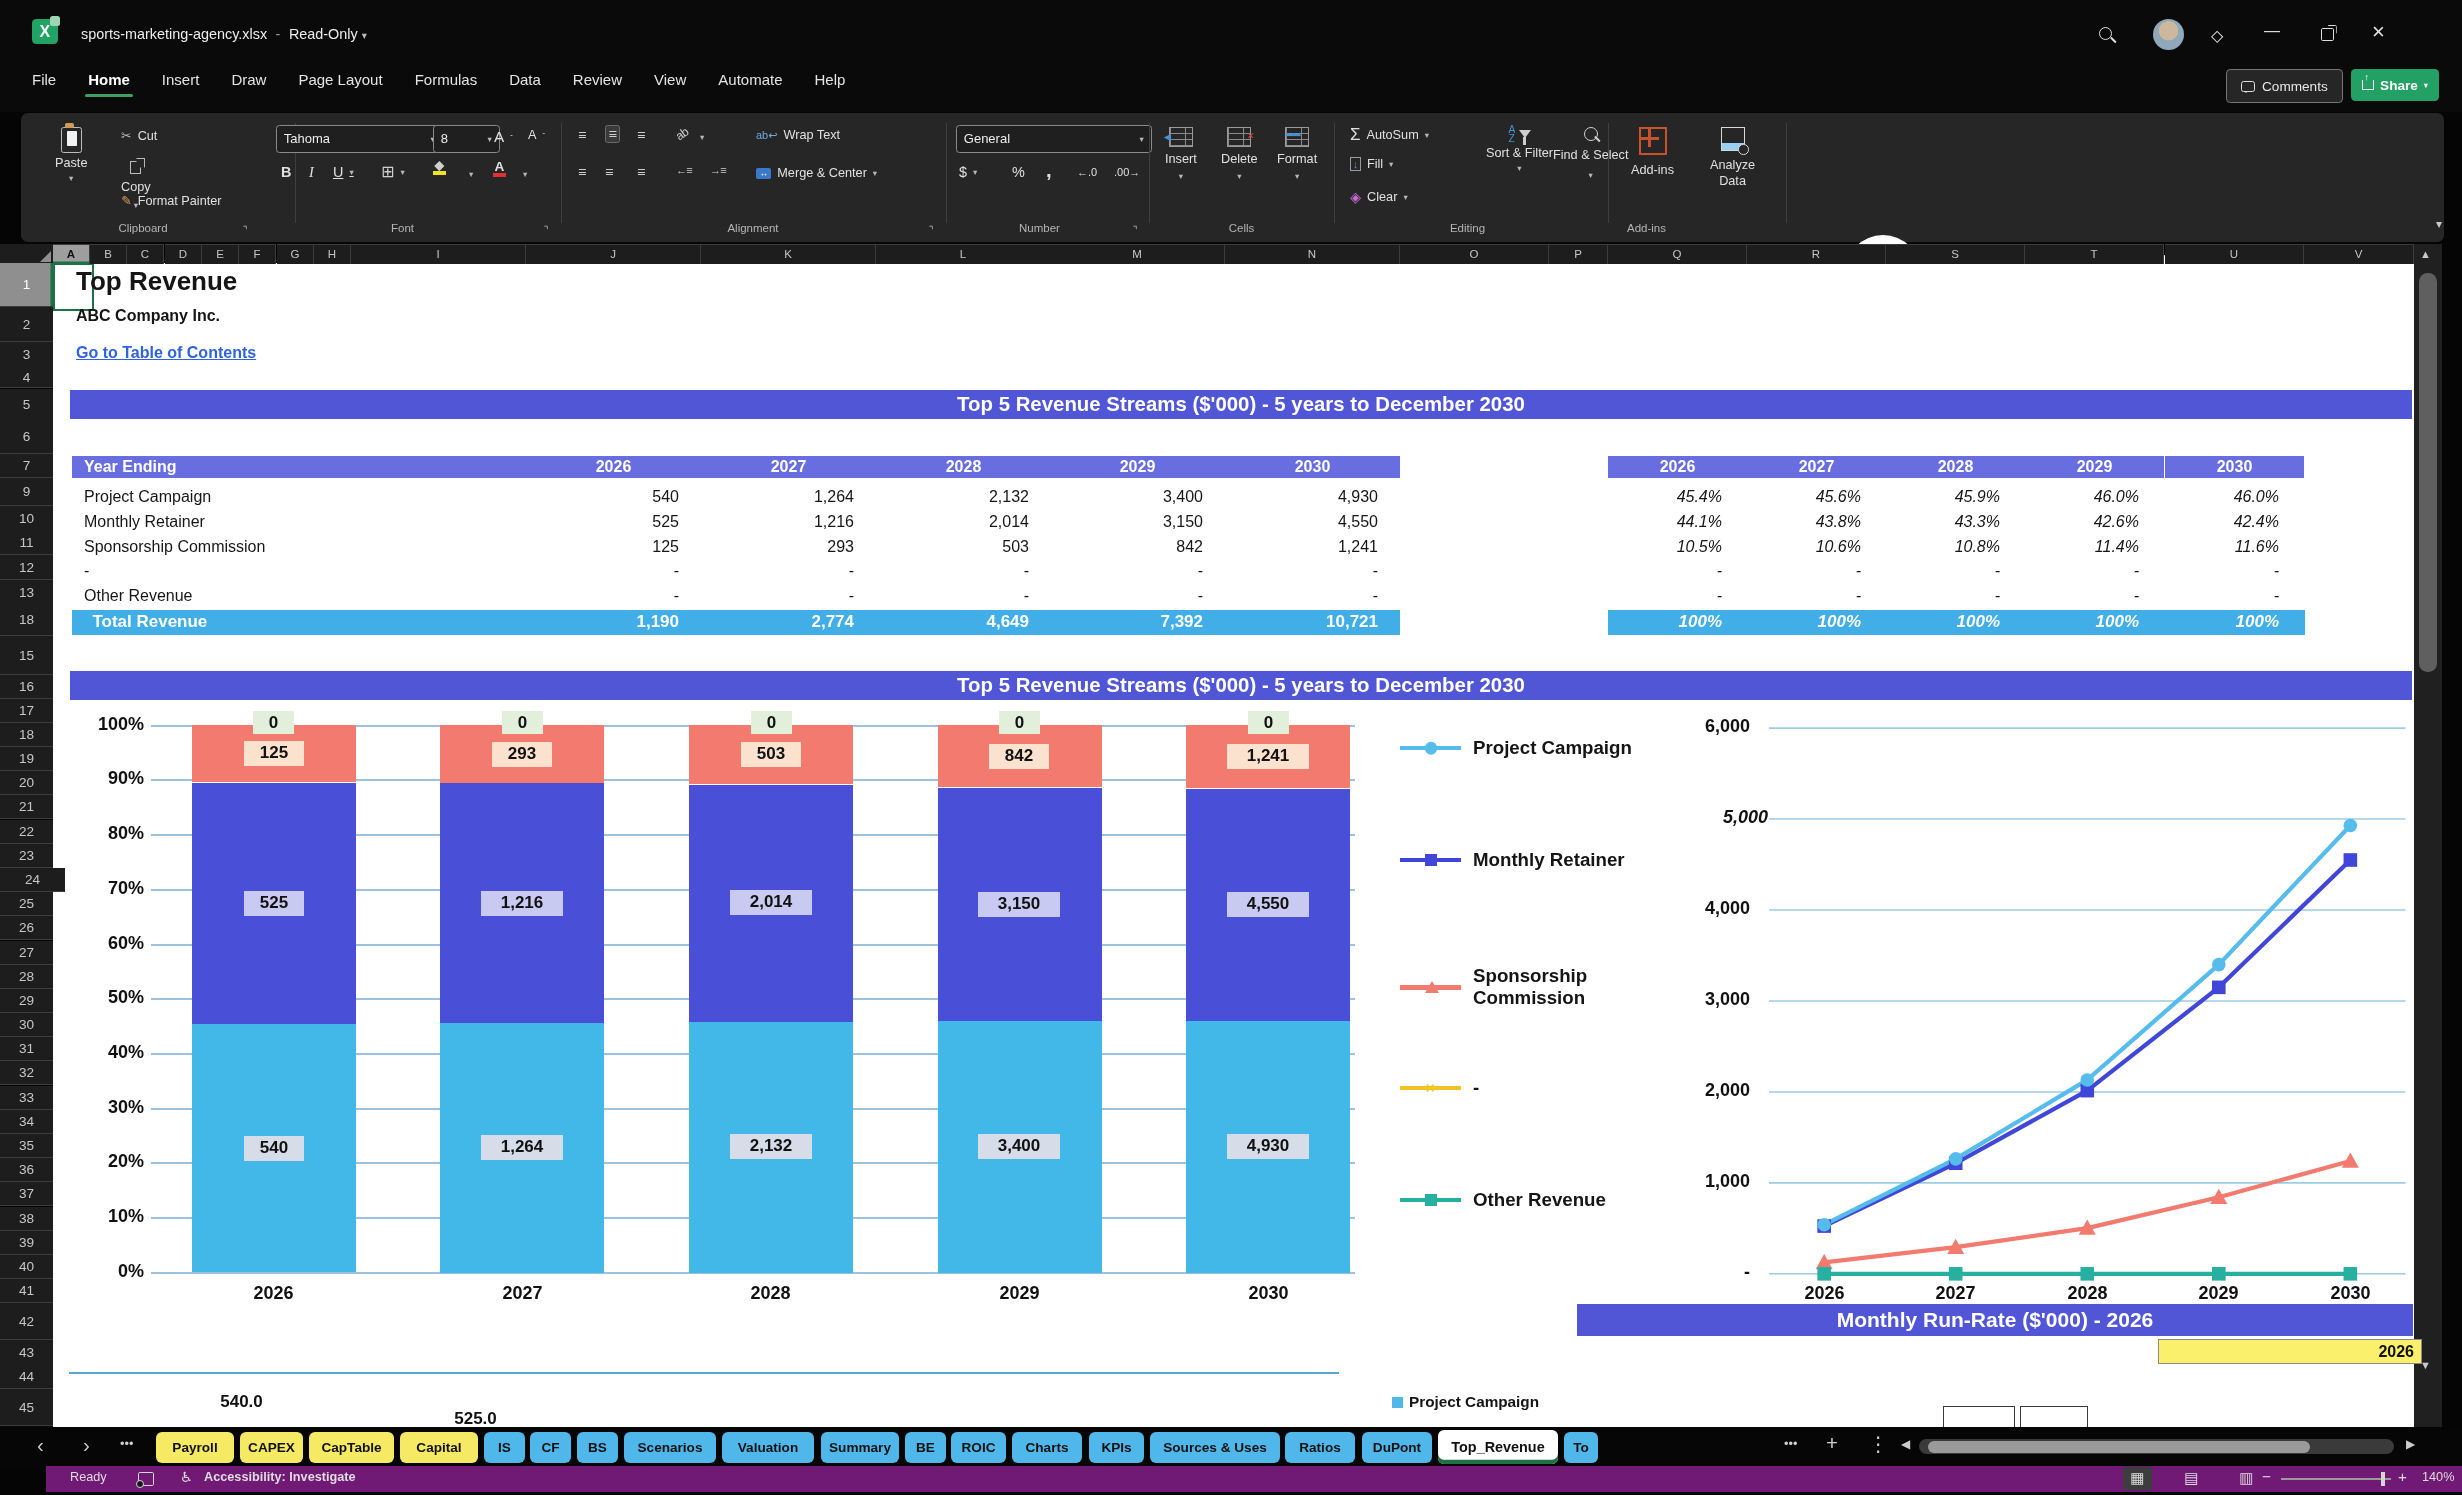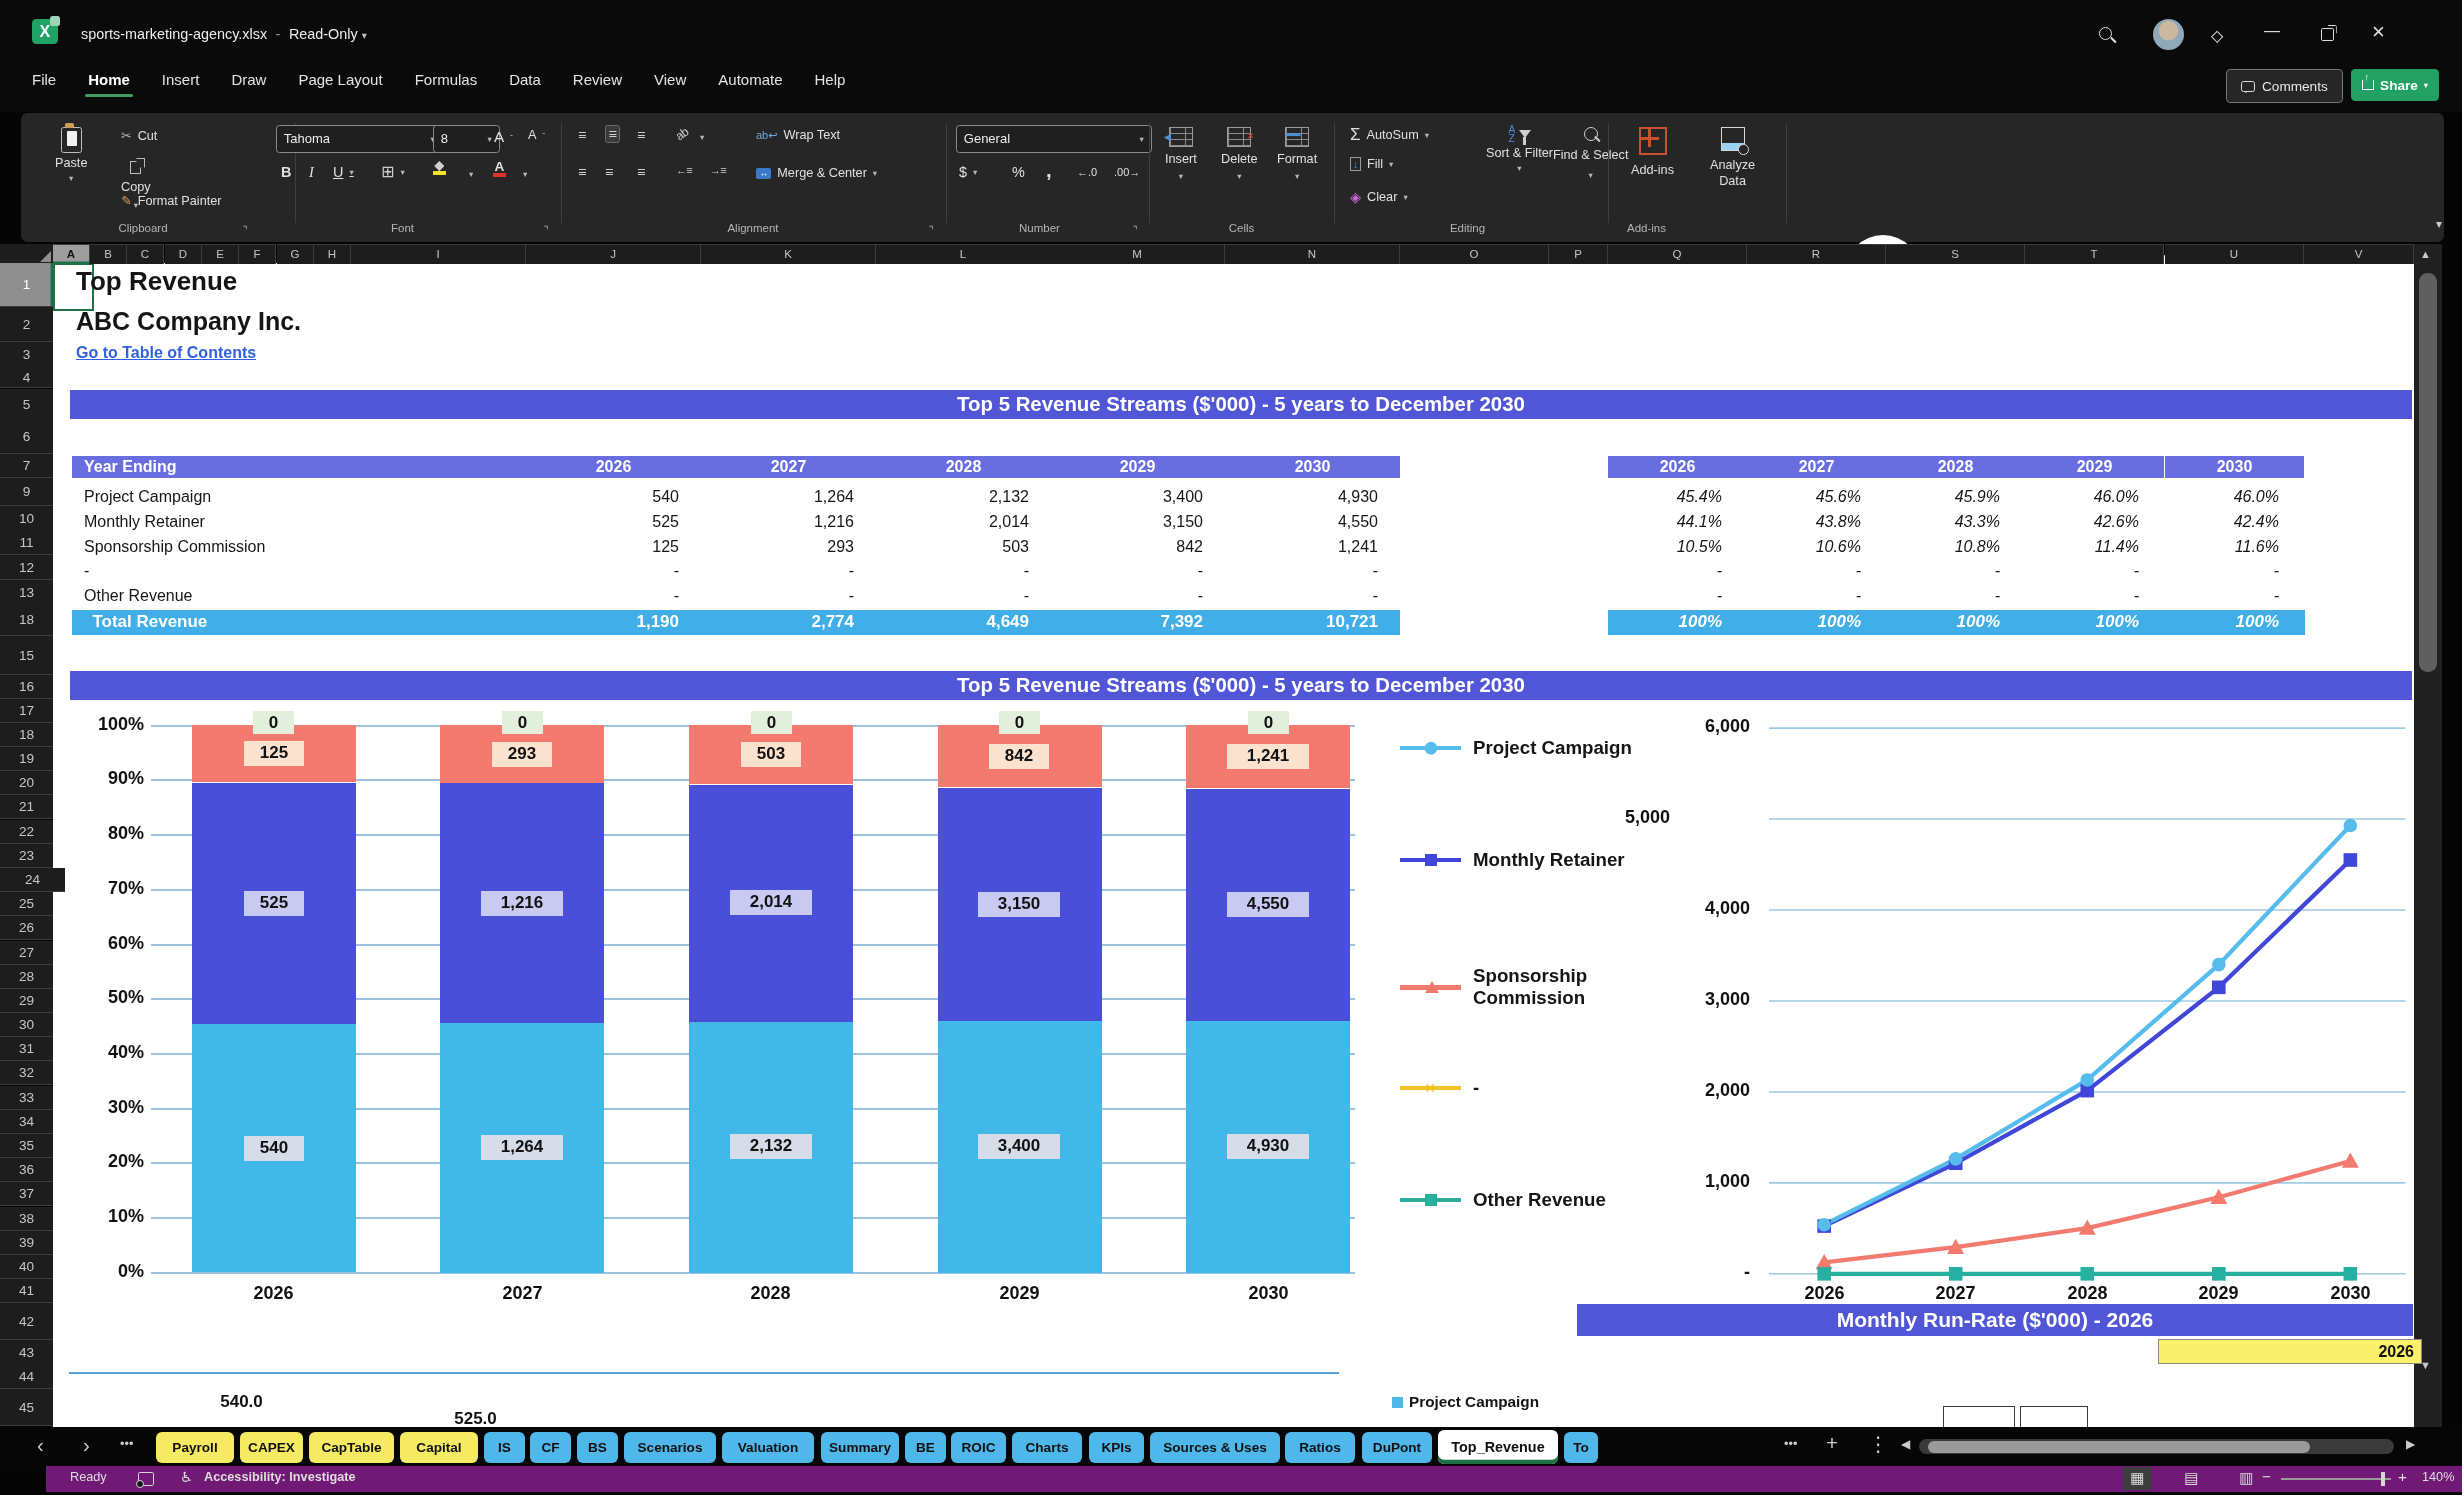--- a/index.html
+++ b/index.html
@@ -79,21 +79,21 @@
   .corner::after{content:"";position:absolute;right:2.5px;bottom:1.7px;border-left:11px solid transparent;border-bottom:11px solid #8f8f8f;}
   .rowhead{position:absolute;left:0;width:53px;background:#1d1d1d;border-bottom:0.8px solid #3c3c3c;
      color:#c6c6c6;font-size:13.6px;display:flex;align-items:center;justify-content:center;}
   .rowhead.sel{background:#8f8f8f;color:#fff;box-shadow:inset -2.5px 0 #1E7145;}
   .sheet{position:absolute;left:53px;top:263px;width:2361px;height:1164px;background:#fff;}
   .vscroll{position:absolute;left:2414px;top:244px;width:28px;height:1184px;background:#202020;}
   .vthumb{position:absolute;left:2419px;top:273px;width:18px;height:399px;background:#5f5f5f;border-radius:8.5px;}
   .scroll-ar{position:absolute;color:#c9c9c9;font-size:11px;}
   
   .pgtitle{position:absolute;left:76px;top:266px;font-size:26px;font-weight:bold;color:#151515;}
-  .company{position:absolute;left:76px;top:307px;font-size:25px;font-weight:bold;color:#151515;}
+  .company{position:absolute;left:76px;top:307px;font-size:16px;font-weight:bold;color:#151515;}
   .toclink{position:absolute;left:76px;top:344px;font-size:16px;font-weight:bold;color:#2E62E0;text-decoration:underline;}
   .banner{position:absolute;background:#5056D6;color:#fff;font-weight:bold;text-align:center;}
   .thead-cell{position:absolute;background:#686DE0;color:#fff;font-weight:bold;font-size:16px;display:flex;align-items:center;}
   .tcell{position:absolute;font-size:16px;color:#161616;display:flex;align-items:center;}
   .trow-total{position:absolute;background:#41AEE8;color:#fff;font-weight:bold;font-size:17px;display:flex;align-items:center;}
   .gridline{position:absolute;height:1.7px;background:#9CC2DF;}
   .ytick{position:absolute;font-size:18px;font-weight:bold;color:#111;text-align:right;}
   .xtick{position:absolute;font-size:18px;font-weight:bold;color:#111;text-align:center;}
   .barseg{position:absolute;}
   .barlabel{position:absolute;font-size:17px;font-weight:bold;color:#111;text-align:center;line-height:24.6px;height:24.6px;}
@@ -573,21 +573,21 @@
         <rect x="212" y="648" width="16" height="16" fill="#27AFA0"></rect>
         <rect x="367" y="648" width="16" height="16" fill="#27AFA0"></rect>
         <rect x="522" y="648" width="16" height="16" fill="#27AFA0"></rect>
         <rect x="677" y="648" width="16" height="16" fill="#27AFA0"></rect>
       </svg>
       <div class="ytick" style="position: absolute; left: 1655px; top: 1262px; width: 95px; height: 22px;">-</div>
       <div class="ytick" style="position: absolute; left: 1655px; top: 1171px; width: 95px; height: 22px;">1,000</div>
       <div class="ytick" style="position: absolute; left: 1655px; top: 1080px; width: 95px; height: 22px;">2,000</div>
       <div class="ytick" style="position: absolute; left: 1655px; top: 989px; width: 95px; height: 22px;">3,000</div>
       <div class="ytick" style="position: absolute; left: 1655px; top: 898px; width: 95px; height: 22px;">4,000</div>
-      <div class="ytick" style="position: absolute; left: 1575px; top: 807px; width: 95px; height: 22px;">5,000</div>
+      <div class="ytick" style="position: absolute; left: 1673px; top: 807px; width: 95px; height: 22px; font-style: italic;">5,000</div>
       <div class="ytick" style="position: absolute; left: 1655px; top: 716px; width: 95px; height: 22px;">6,000</div>
       <div class="xtick" style="position: absolute; left: 1782px; top: 1283px; width: 85px; height: 22px;">2026</div>
       <div class="xtick" style="position: absolute; left: 1913px; top: 1283px; width: 85px; height: 22px;">2027</div>
       <div class="xtick" style="position: absolute; left: 2045px; top: 1283px; width: 85px; height: 22px;">2028</div>
       <div class="xtick" style="position: absolute; left: 2176px; top: 1283px; width: 85px; height: 22px;">2029</div>
       <div class="xtick" style="position: absolute; left: 2308px; top: 1283px; width: 85px; height: 22px;">2030</div>
     </div>
   <div class="banner" style="left:1577px;top:1304px;width:836px;height:32px;font-size:21px;line-height:32px;">Monthly Run-Rate ($'000) - 2026</div>
   <div class="ycell" style="left:2158px;top:1339px;width:255px;height:23px;">2026</div>
   <div class="abs" style="left:69px;top:1372px;width:1270px;height:1.7px;background:#58A6D4;"></div>

